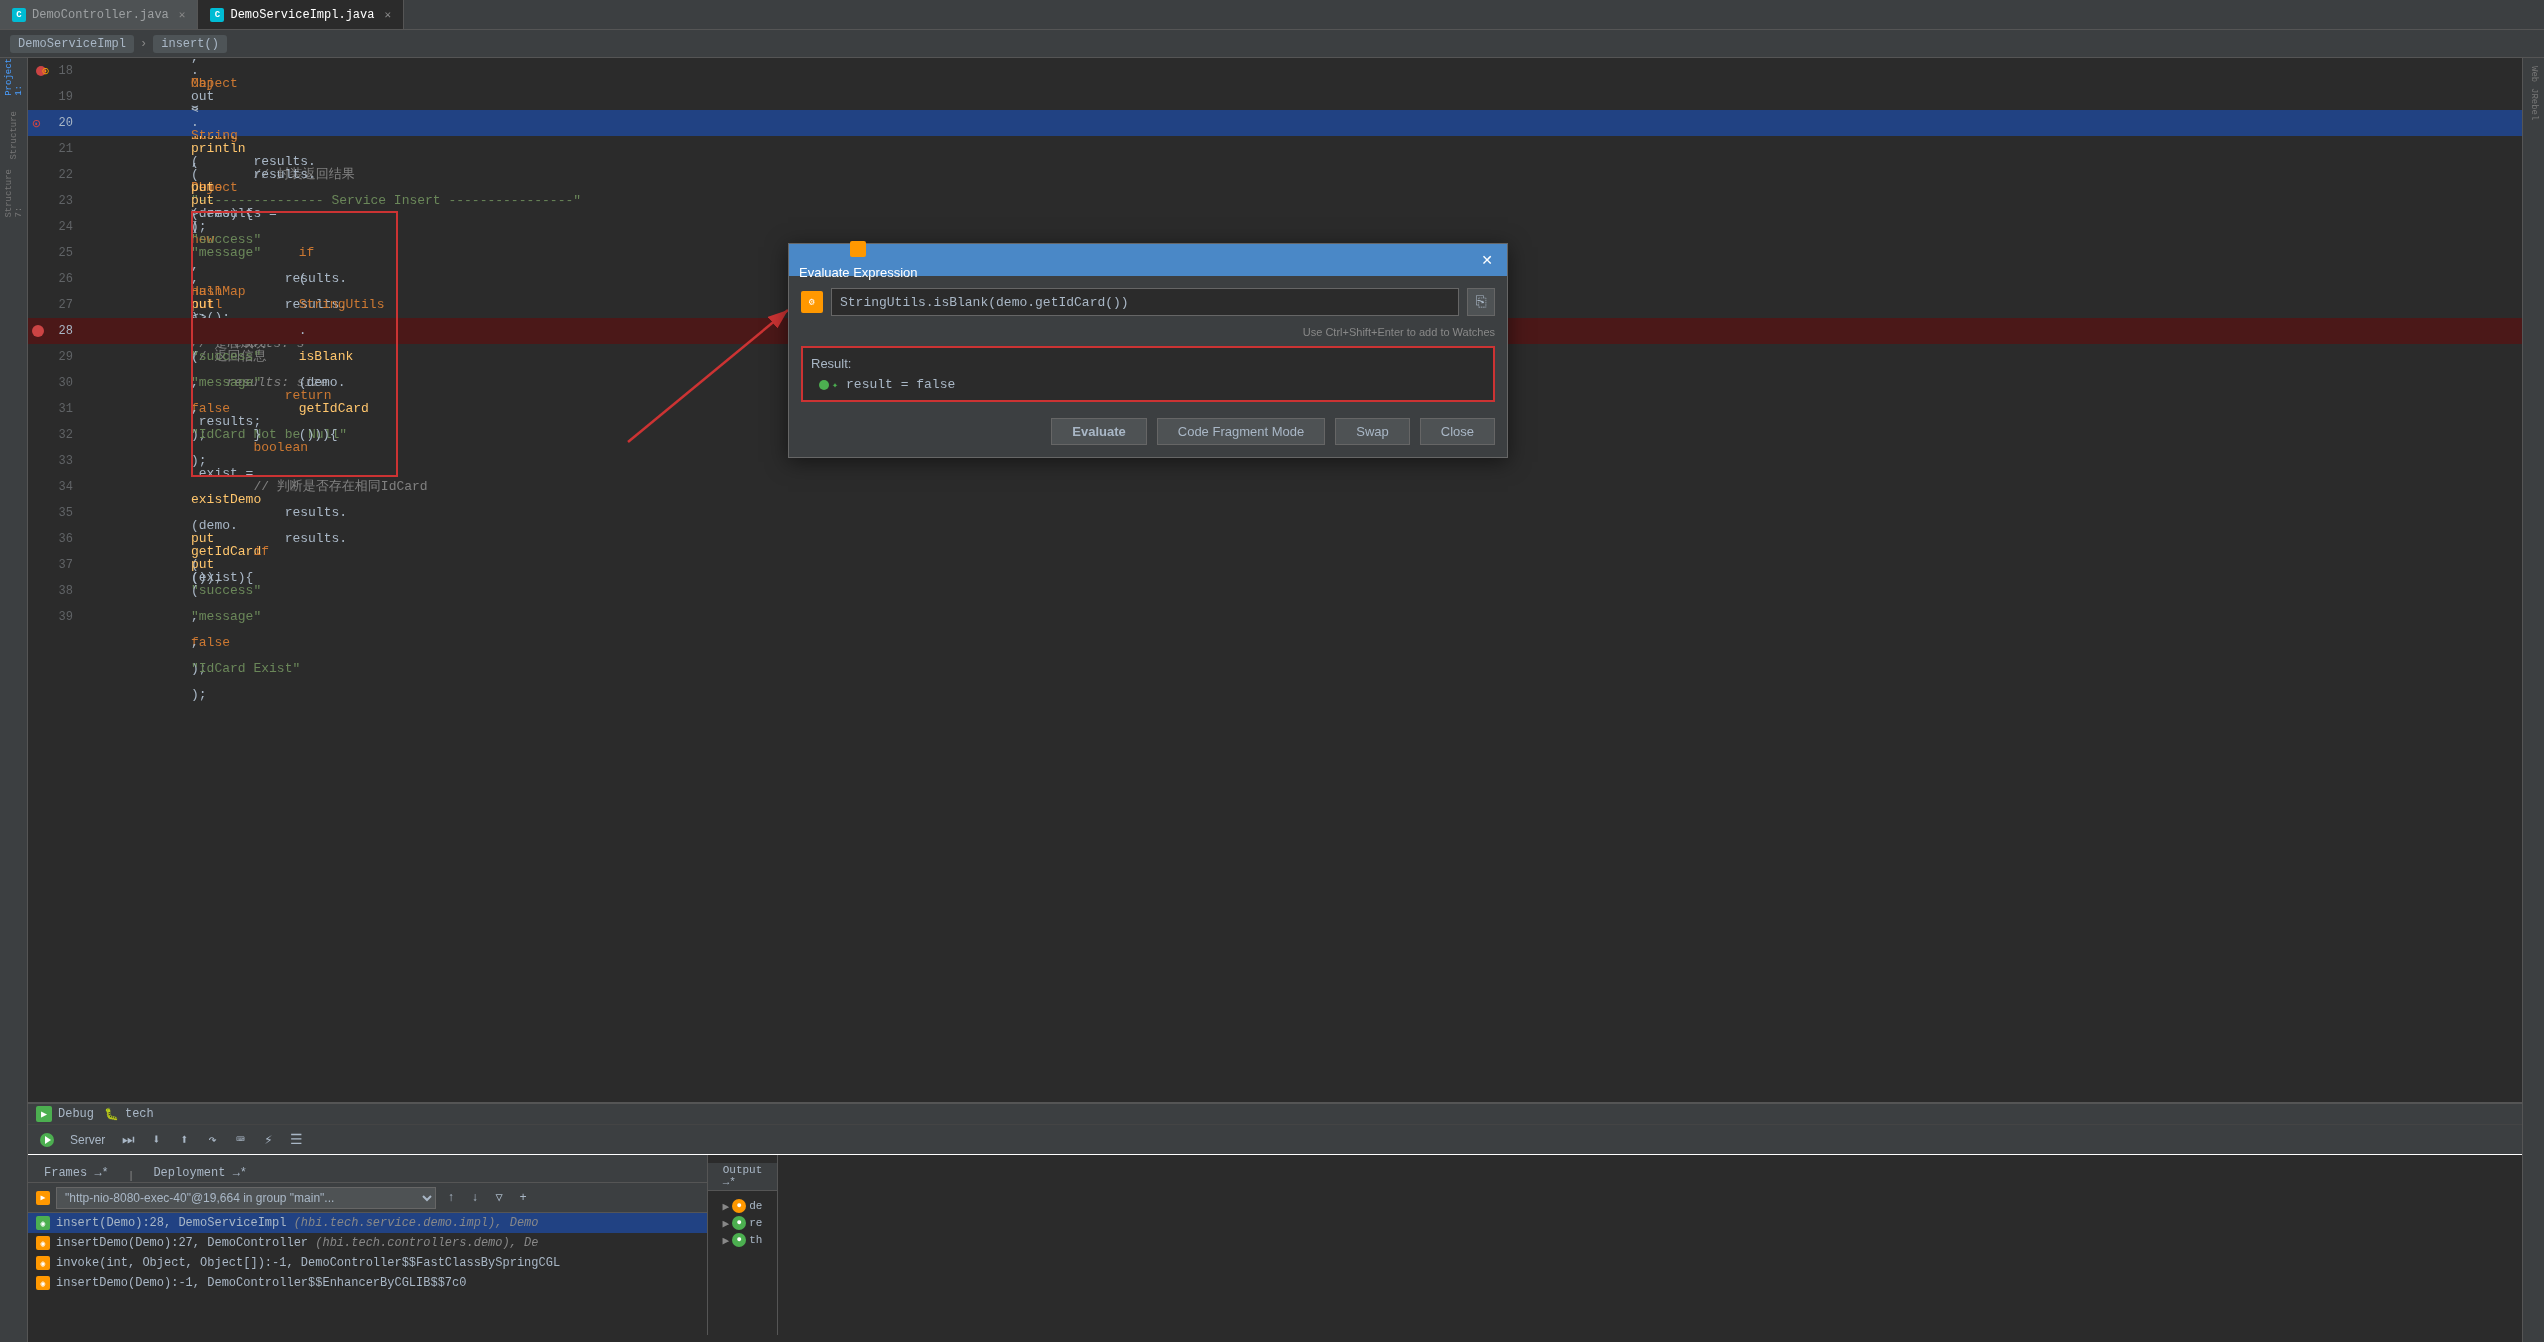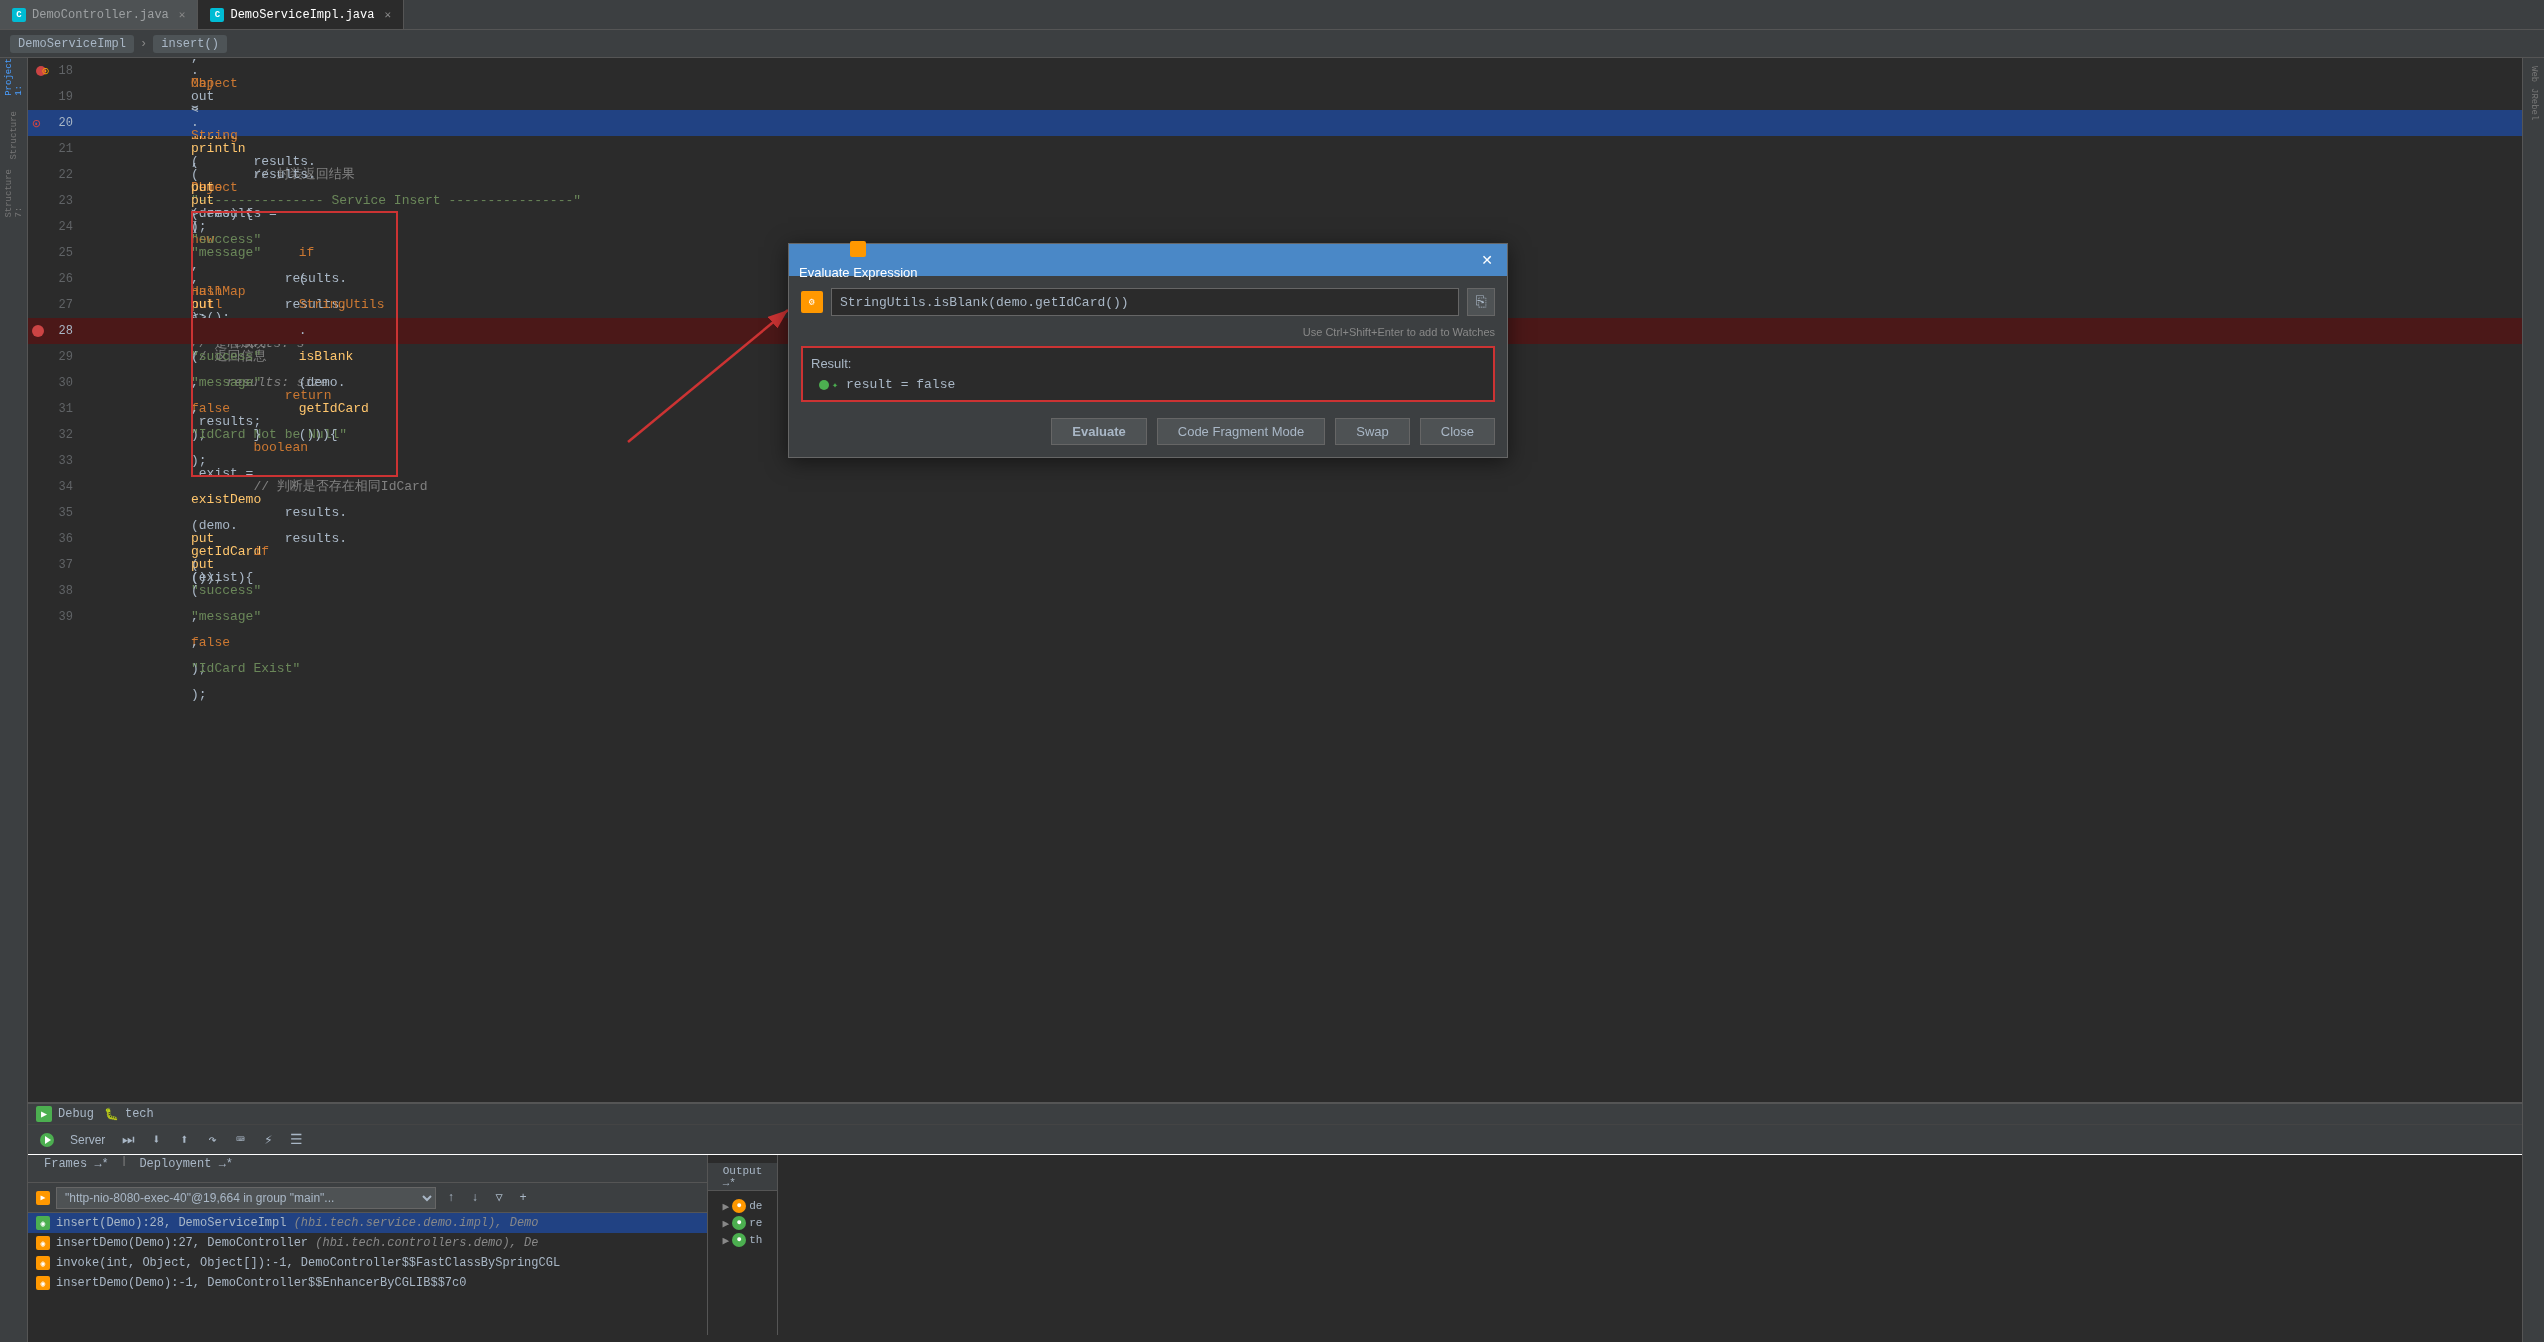--- a/index.html
+++ b/index.html
@@ -218,25 +218,25 @@
       justify-content: center;
       cursor: pointer;
       color: #a9b7c6;
       font-size: 14px;
     }
     .debug-btn.green { color: #4caf50; }
 
     .debug-tabs {
       background: #3c3f41;
       display: flex;
-      align-items: flex-start;
+      align-items: flex-end;
       height: 28px;
       border-bottom: 1px solid #555;
       padding: 0 8px;
-      gap: 4px;
+      gap: 11px;
     }
     .debug-tab {
       font-size: 12px;
       padding: 2px 8px;
       cursor: pointer;
       color: #a9b7c6;
     }
     .debug-content {
       display: flex;
       height: calc(100% - 58px);

